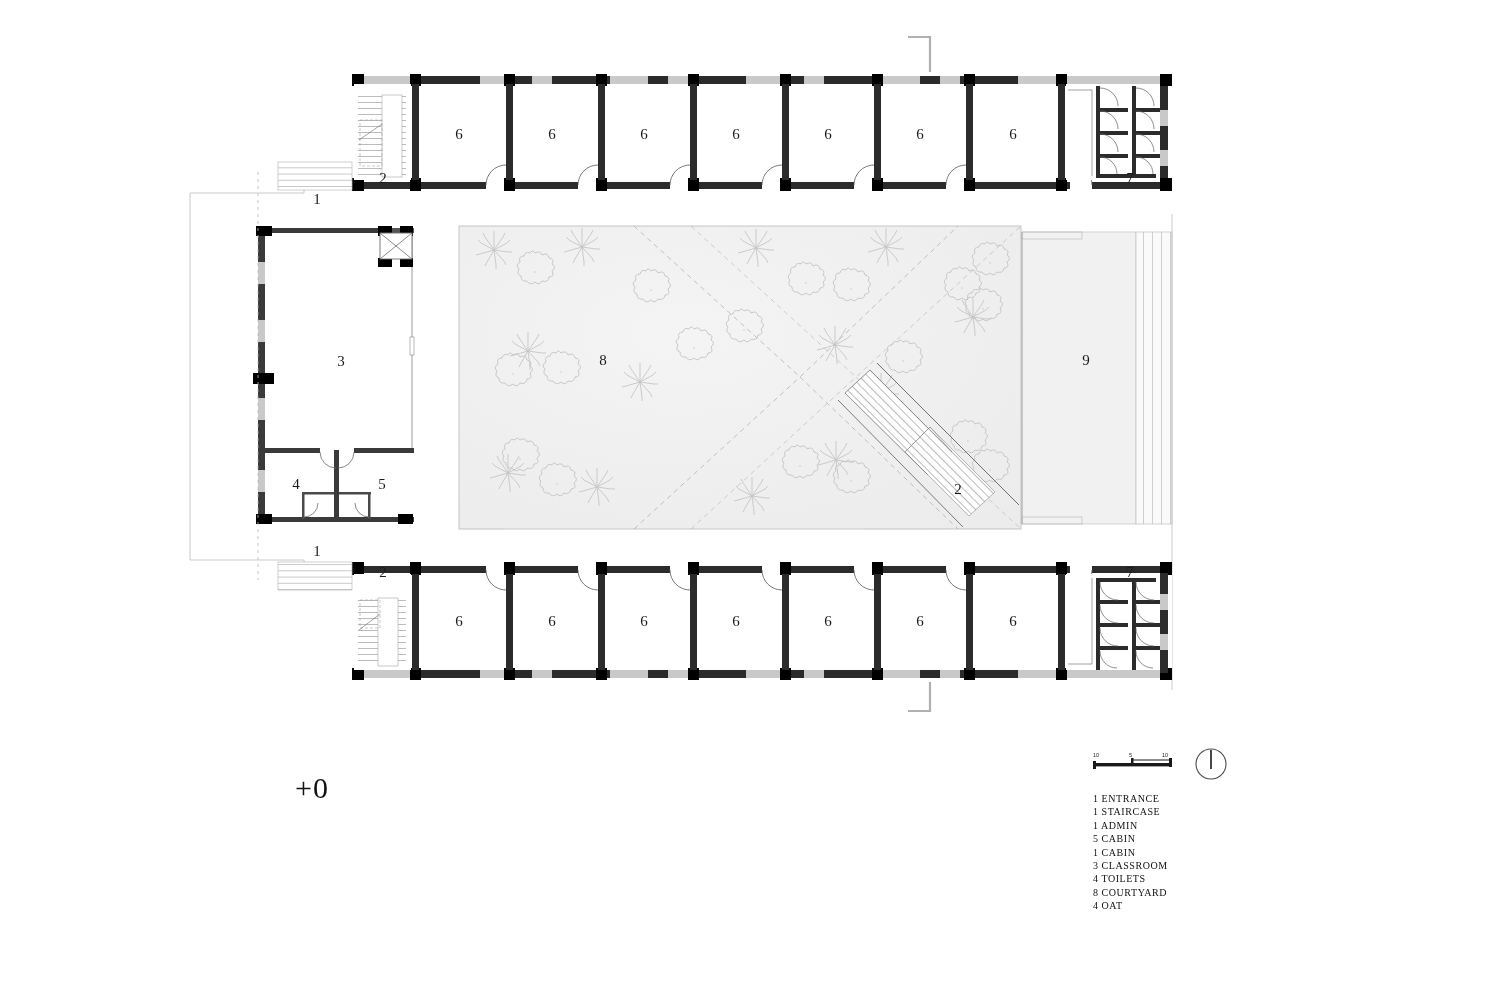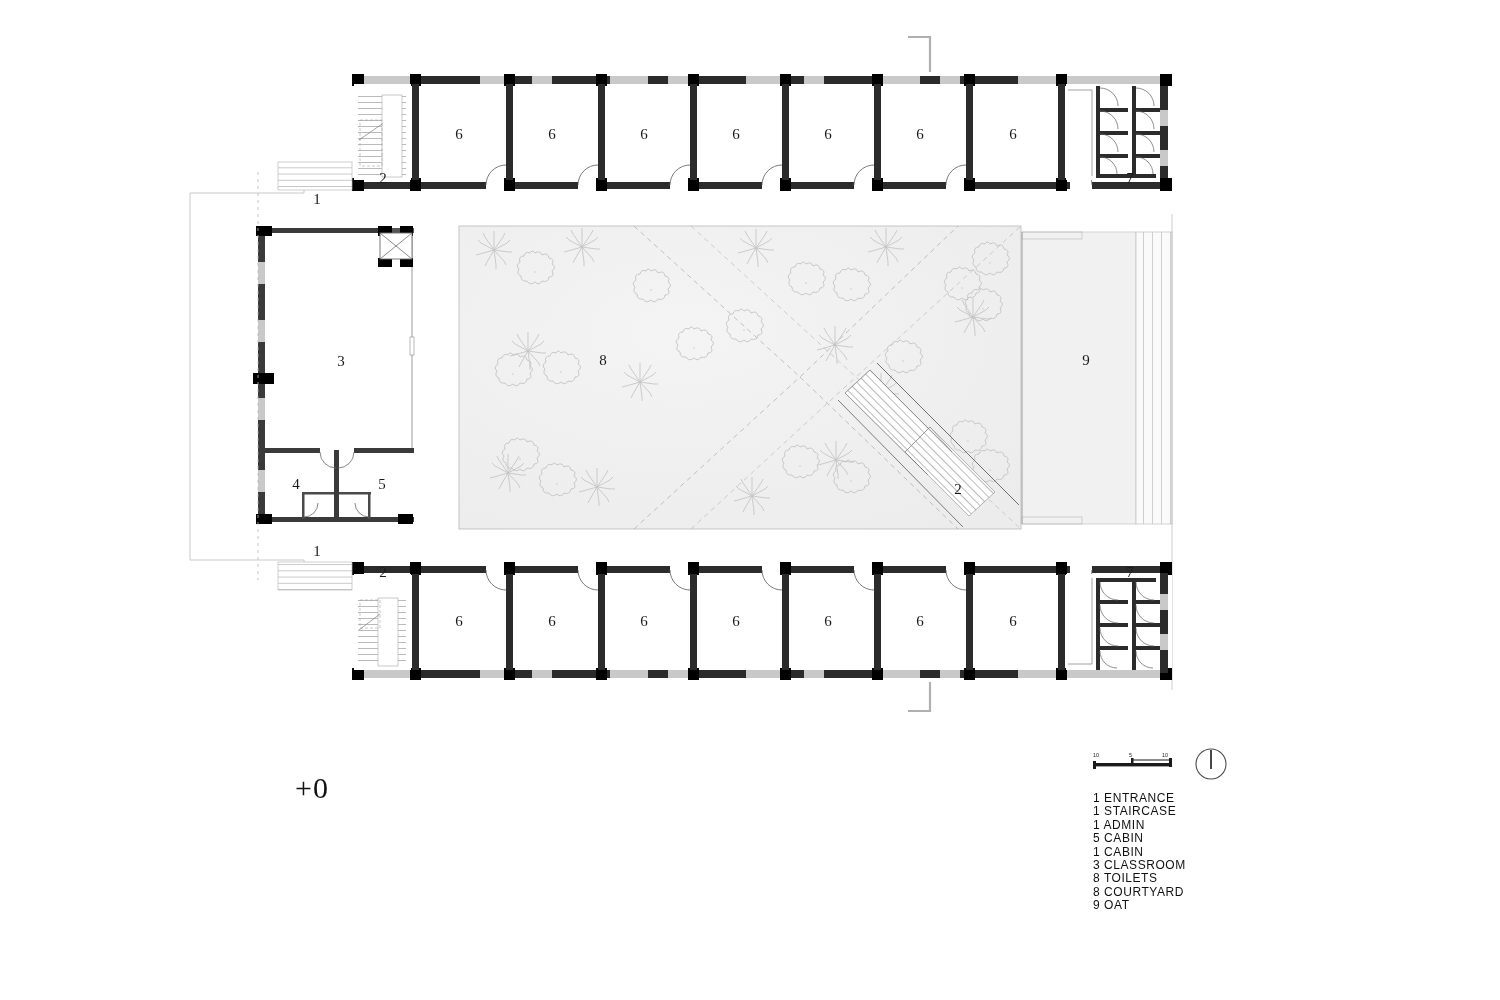--- a/index.html
+++ b/index.html
@@ -3,21 +3,21 @@
 <meta charset="utf-8">
 <style>
   html,body{margin:0;padding:0;background:#ffffff;}
   body{width:1500px;height:1000px;overflow:hidden;
        font-family:"Liberation Sans",sans-serif;color:#1a1a1a;}
   #sheet{position:relative;width:1500px;height:1000px;background:#fff;}
   svg#plan{position:absolute;left:0;top:0;width:1500px;height:1000px;}
   .rmlbl{font-family:"Liberation Serif",serif;font-size:15px;fill:#1a1a1a;
          text-anchor:middle;dominant-baseline:middle;}
   .legend{position:absolute;left:1093px;top:792px;
-          font-family:Liberation Sans, sans-serif;font-size:12px;
+          font-family:Liberation Serif, serif;font-size:10px;
           letter-spacing:.55px;line-height:13.4px;color:#111;}
   .legend div{white-space:nowrap;}
   .lvl{position:absolute;left:295px;top:771px;
        font-family:"Liberation Serif",serif;font-size:30px;color:#111;
        letter-spacing:1px;}
   .scalenum{font-family:"Liberation Sans",sans-serif;font-size:5.4px;fill:#222;}
 </style>
 </head>
 <body>
 
@@ -471,18 +471,18 @@
 
 <div class="lvl">+0</div>
 
 <div class="legend">
   <div>1 ENTRANCE</div>
   <div>1 STAIRCASE</div>
   <div>1 ADMIN</div>
   <div>5 CABIN</div>
   <div>1 CABIN</div>
   <div>3 CLASSROOM</div>
-  <div>8 TOILETS</div>
+  <div>4 TOILETS</div>
   <div>8 COURTYARD</div>
-  <div>9 OAT</div>
+  <div>4 OAT</div>
 </div>
 
 </div>
 
 </body></html>

